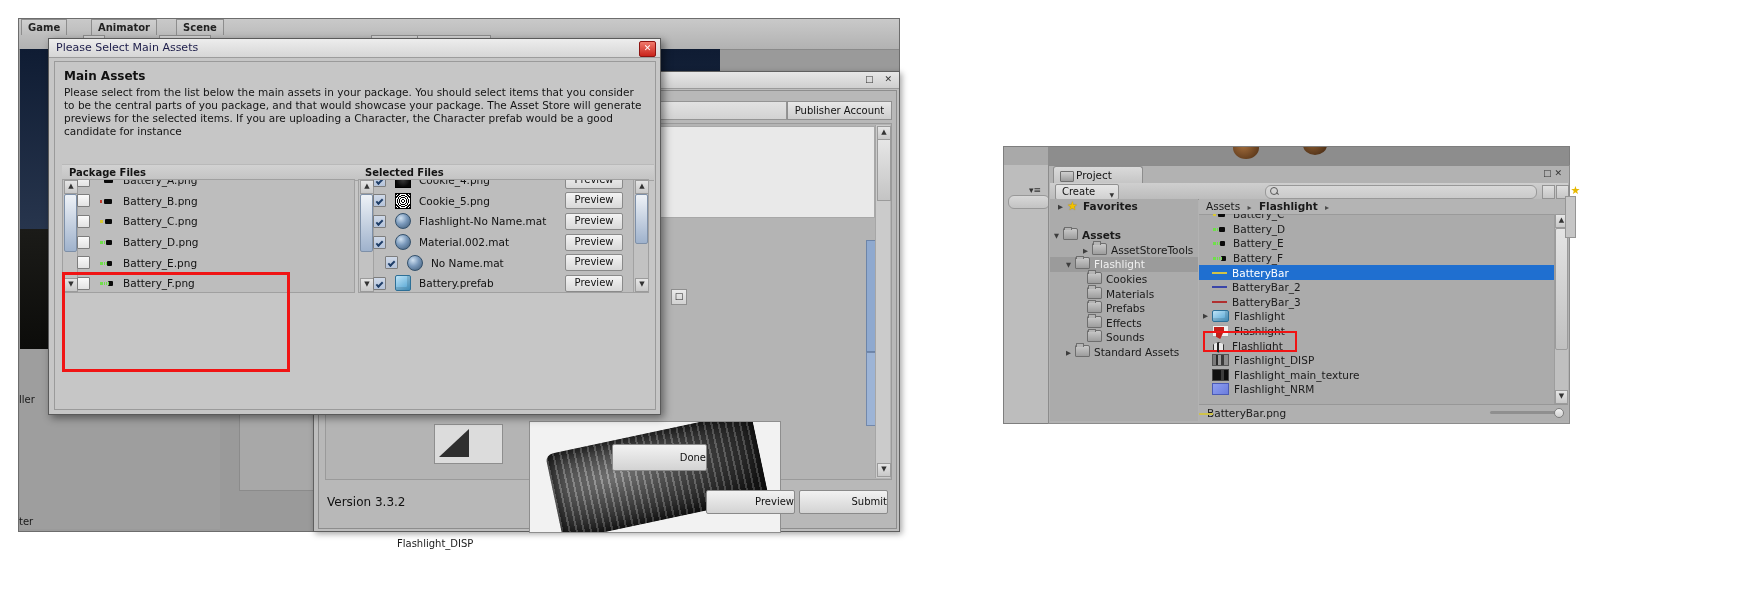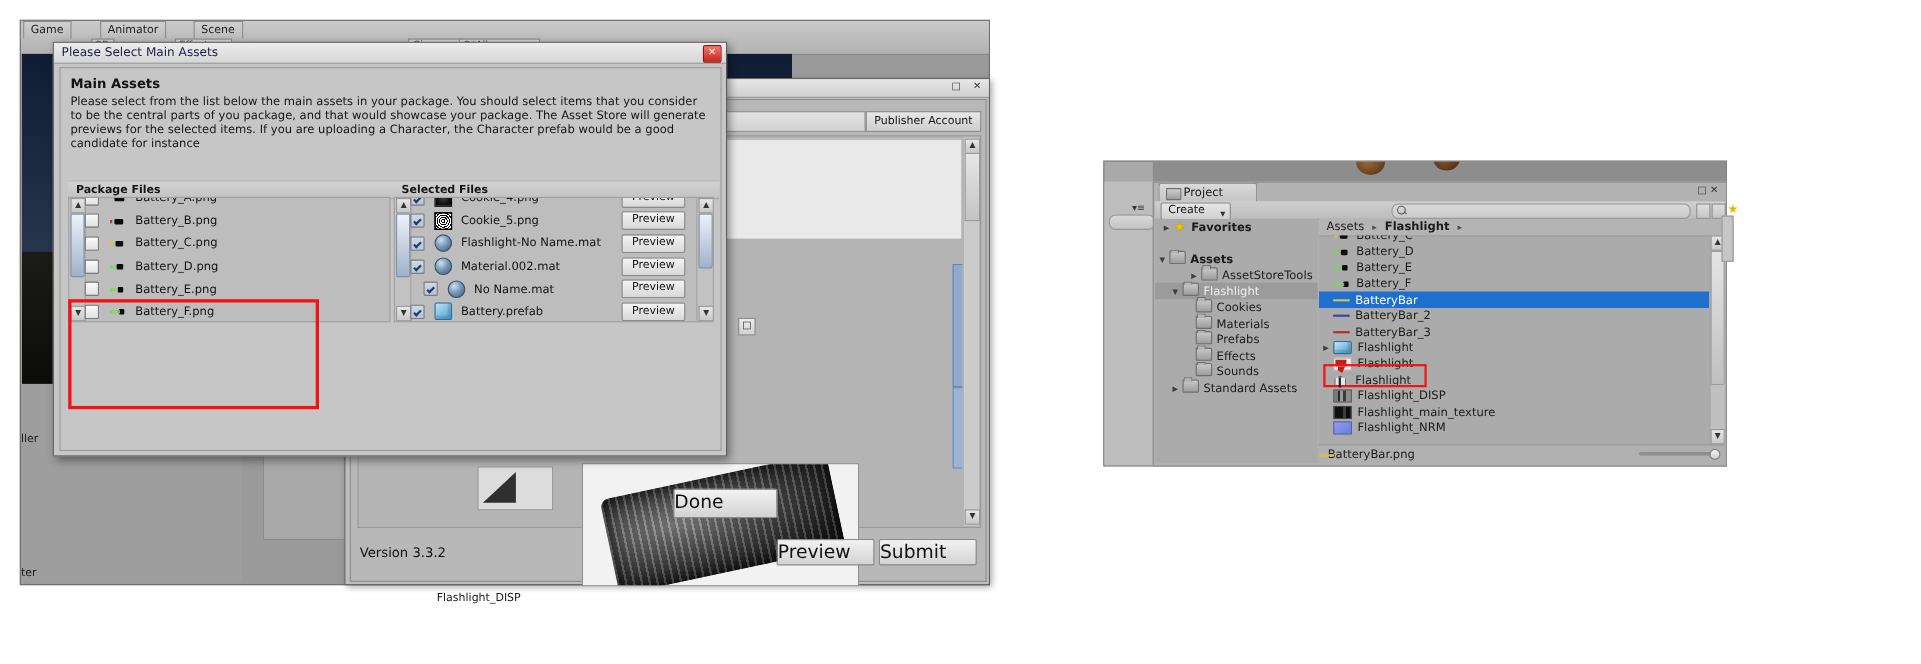--- a/index.html
+++ b/index.html
@@ -7,21 +7,21 @@
     width:1746px;height:604px;position:relative;overflow:hidden;
     font-family:"DejaVu Sans","Liberation Sans",sans-serif;
     font-size:11px;color:#1a1a1a;
     -webkit-font-smoothing:antialiased;
   }
   .abs{position:absolute;}
 
   
   #unity-bg{left:18px;top:18px;width:880px;height:512px;background:#9a9a9a;border:1px solid #6d6d6d;}
   #unity-toolbar{position:absolute;left:0;top:0;width:100%;height:30px;
-    background:linear-gradient(#c9c9c9,#b2b2b2);border-bottom:1px solid #8a8a8a;}
+    background:linear-gradient(#c9c9c9,#b2b2b2);border-bottom:1px solid #8a8a8a;font-weight:bold;}
   .tabchip{position:absolute;top:0;height:15px;line-height:15px;padding:0 6px;font-size:10px;
     background:linear-gradient(#cfcfcf,#bdbdbd);border:1px solid #8d8d8d;border-bottom:none;color:#222;}
   .tbrow2{position:absolute;top:16px;height:13px;line-height:13px;font-size:9px;color:#2b2b2b;}
   .tbbox{position:absolute;top:16px;height:13px;background:linear-gradient(#d6d6d6,#c2c2c2);
     border:1px solid #8d8d8d;font-size:9px;line-height:13px;padding:0 3px;color:#222;}
   #gameview{position:absolute;left:1px;top:30px;width:700px;height:300px;background:#2b2b2b;overflow:hidden;}
   #gameview .sky{position:absolute;left:0;top:0;width:100%;height:60%;
     background:linear-gradient(#0f1c33,#27354d);}
   #gameview .ground{position:absolute;left:0;top:60%;width:100%;height:40%;
     background:linear-gradient(#1b1b18,#0c0c0a);}
@@ -62,21 +62,21 @@
   #previewimg .ribs{position:absolute;left:22px;top:10px;width:210px;height:88px;transform:rotate(-12deg);
     background:repeating-linear-gradient(90deg, rgba(255,255,255,.16) 0px, rgba(255,255,255,.16) 2px, rgba(0,0,0,.20) 2px, rgba(0,0,0,.20) 7px);
     border-radius:8px;}
   #thumbsmall{position:absolute;left:108px;top:300px;width:67px;height:38px;background:#dcdcdc;border:1px solid #8e8e8e;}
   #thumbsmall .tri{position:absolute;left:4px;top:4px;width:0;height:0;
     border-left:30px solid transparent;border-bottom:28px solid #2f2f2f;}
   #ver-text{position:absolute;left:8px;top:404px;font-size:12px;color:#111;}
   #pub-btn-preview{position:absolute;left:387px;top:399px;width:87px;height:22px;}
   #pub-btn-submit{position:absolute;left:480px;top:399px;width:87px;height:22px;}
   .greybtn{background:linear-gradient(#f2f2f2,#d3d3d3);border:1px solid #8a8a8a;border-radius:2px;
-    text-align:left;font-size:17px;color:#101010;}
+    text-align:right;font-size:10px;color:#101010;}
   #mini-field{position:absolute;left:345px;top:165px;width:14px;height:14px;
     background:linear-gradient(#eaeaea,#d2d2d2);border:1px solid #8f8f8f;font-size:9px;text-align:center;line-height:13px;}
   #blue-strip{position:absolute;left:540px;top:116px;width:10px;height:110px;background:#8fa9cf;border:1px solid #6c84a8;}
   #blue-strip2{position:absolute;left:540px;top:228px;width:10px;height:72px;background:#9db4d6;border:1px solid #7288ab;}
 
   
   #dock{position:absolute;left:220px;top:340px;width:110px;height:130px;background:#a8a8a8;border:1px solid #8b8b8b;}
   .dockrow{position:relative;height:14px;line-height:14px;font-size:10px;color:#1b1b1b;white-space:nowrap;}
   .dockrow .tri{display:inline-block;width:8px;color:#3a3a3a;font-size:7px;}
   .fold{display:inline-block;width:11px;height:9px;margin-right:3px;vertical-align:-1px;

